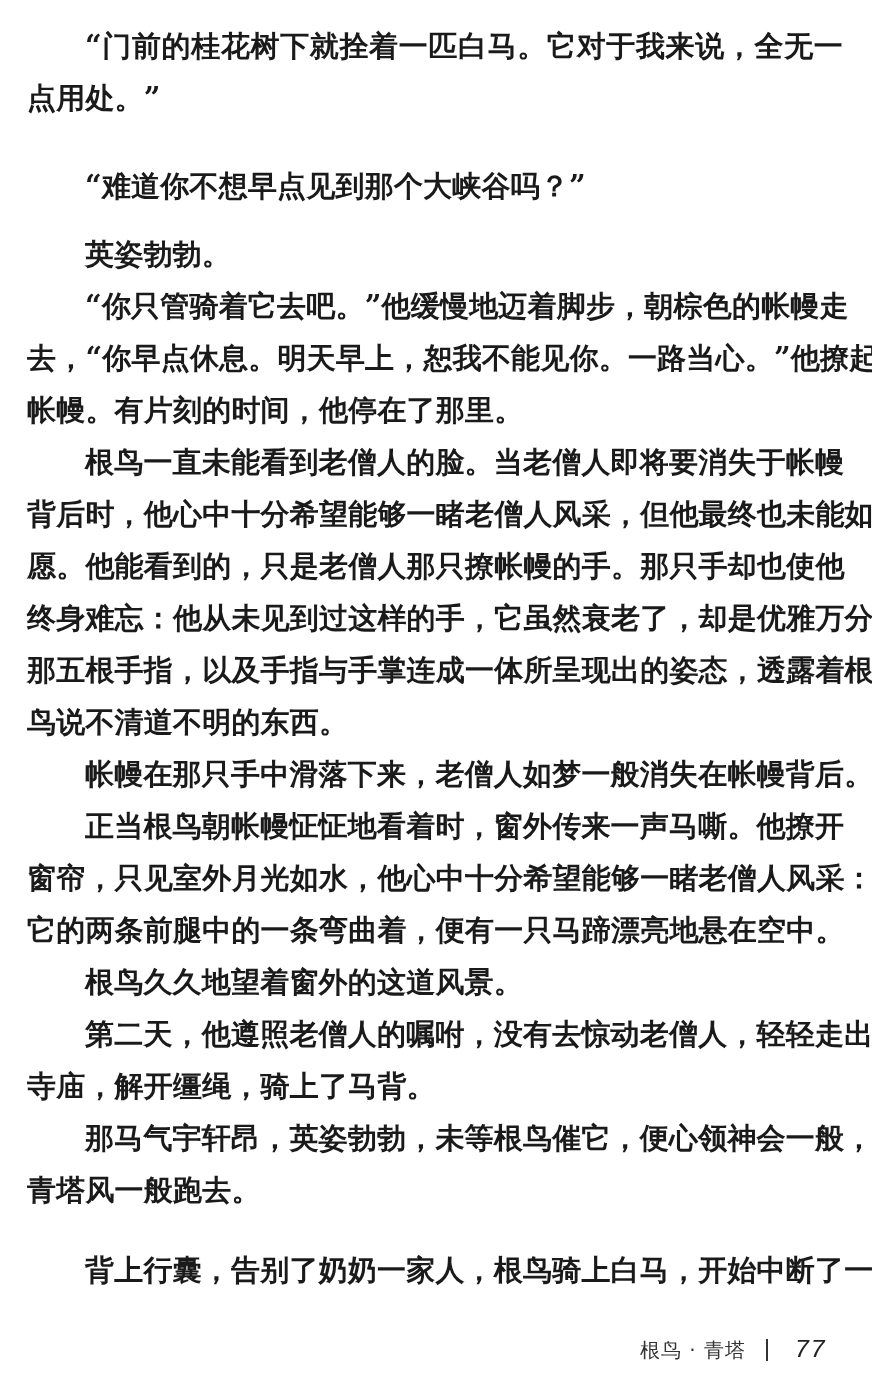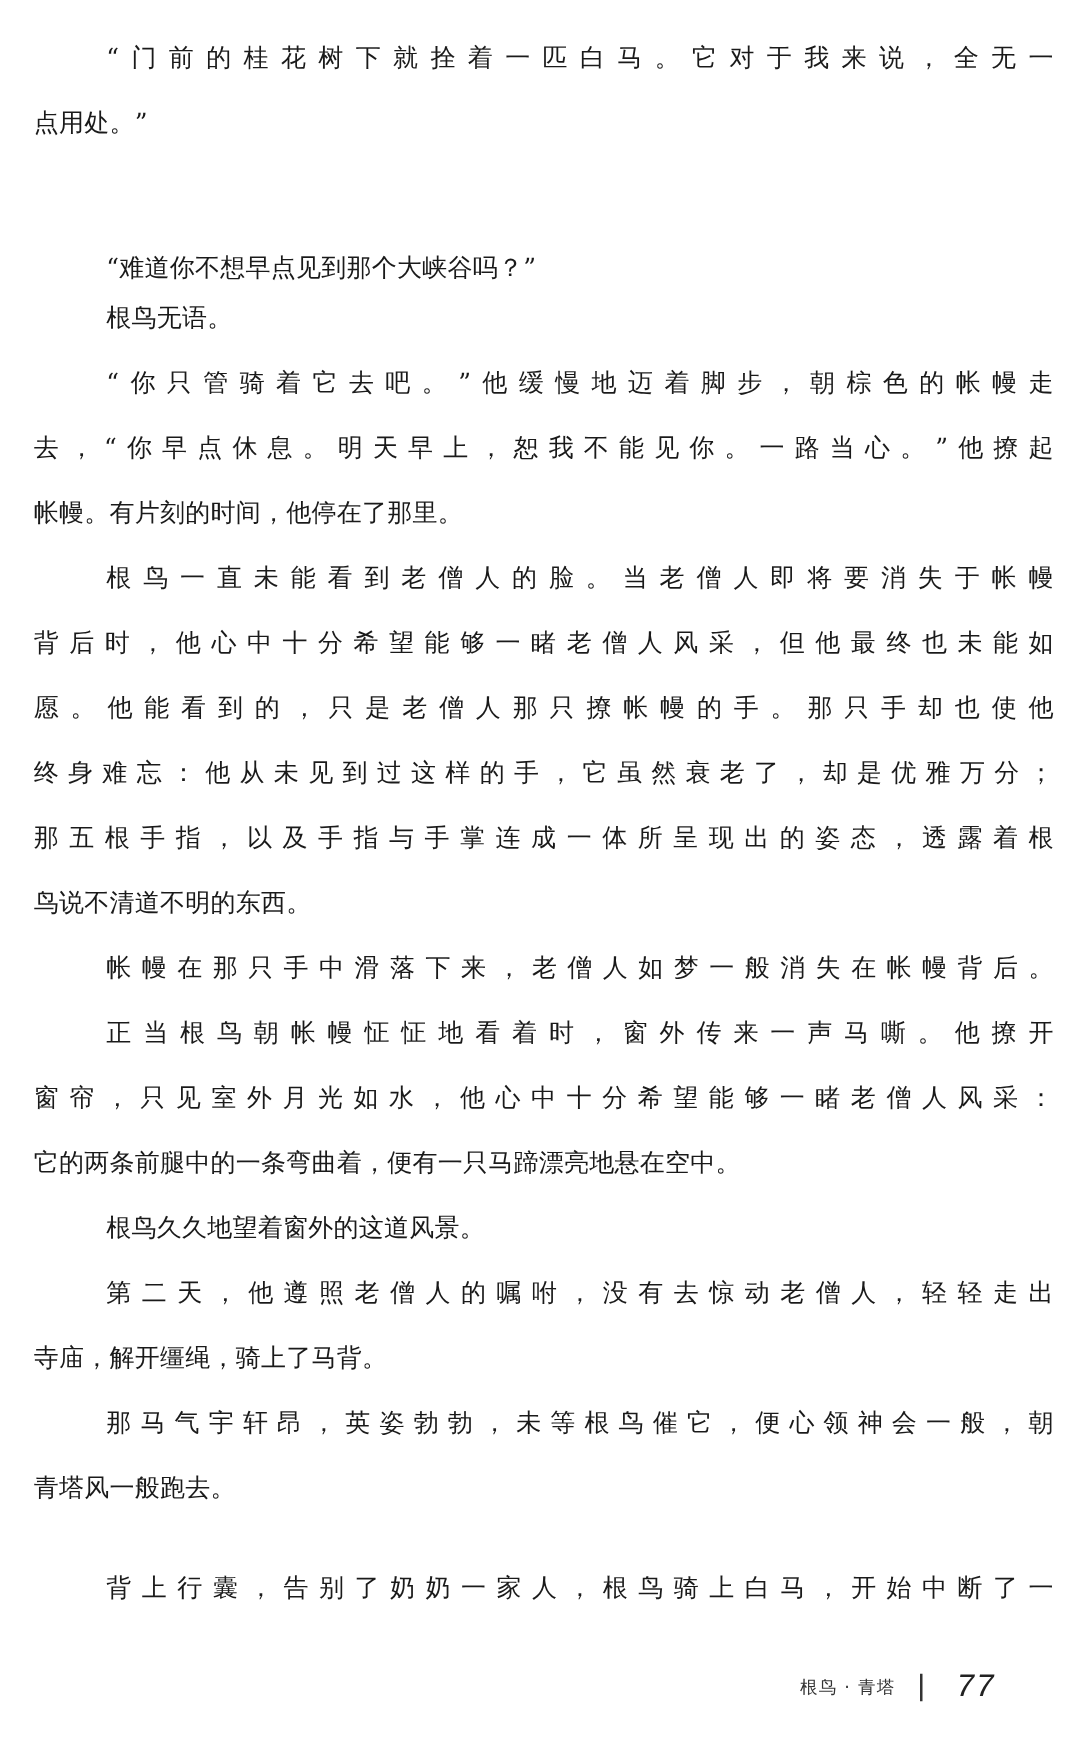--- a/index.html
+++ b/index.html
@@ -20,45 +20,46 @@
       left: 0;
       top: 0;
       width: 872px;
       height: 1391px;
     }
     .line {
       position: absolute;
       left: 27px;
       width: 816px;
       height: 52px;
-      font-size: 20px;
+      font-size: 29px;
       line-height: 52px;
       white-space: nowrap;
       letter-spacing: 0.2px;
+      font-weight: bold;
     }
     .line.indent {
       left: 85px;
       width: 758px;
     }
     .line.justify {
       text-align: justify;
       text-align-last: justify;
     }
     .footer {
       position: absolute;
       top: 1330px;
       left: 640px;
       height: 40px;
       display: flex;
       align-items: center;
       color: #333333;
     }
     .footer .title {
       font-family: "DejaVu Sans", "Liberation Sans", sans-serif;
-      font-size: 14px;
+      font-size: 20px;
       letter-spacing: 1px;
     }
     .footer .sep {
       display: inline-block;
       width: 2px;
       height: 22px;
       background: #333333;
       margin: 0 26px 0 20px;
     }
     .footer .num {
@@ -67,22 +68,22 @@
       font-size: 26px;
       color: #222222;
     }
   </style>
 </head>
 <body>
 
 <div class="page">
   <div class="line indent justify" style="top:20px">“门前的桂花树下就拴着一匹白马。它对于我来说，全无一</div>
   <div class="line" style="top:72px">点用处。”</div>
-  <div class="line indent" style="top:188px">“难道你不想早点见到那个大峡谷吗？”</div>
-  <div class="line indent" style="top:228px">根鸟无语。</div>
+  <div class="line indent" style="top:160px">“难道你不想早点见到那个大峡谷吗？”</div>
+  <div class="line indent" style="top:228px">英姿勃勃。</div>
   <div class="line indent justify" style="top:280px">“你只管骑着它去吧。”他缓慢地迈着脚步，朝棕色的帐幔走</div>
   <div class="line justify" style="top:332px">去，“你早点休息。明天早上，恕我不能见你。一路当心。”他撩起</div>
   <div class="line" style="top:384px">帐幔。有片刻的时间，他停在了那里。</div>
   <div class="line indent justify" style="top:436px">根鸟一直未能看到老僧人的脸。当老僧人即将要消失于帐幔</div>
   <div class="line justify" style="top:488px">背后时，他心中十分希望能够一睹老僧人风采，但他最终也未能如</div>
   <div class="line justify" style="top:540px">愿。他能看到的，只是老僧人那只撩帐幔的手。那只手却也使他</div>
   <div class="line justify" style="top:592px">终身难忘：他从未见到过这样的手，它虽然衰老了，却是优雅万分；</div>
   <div class="line justify" style="top:644px">那五根手指，以及手指与手掌连成一体所呈现出的姿态，透露着根</div>
   <div class="line" style="top:696px">鸟说不清道不明的东西。</div>
   <div class="line indent justify" style="top:748px">帐幔在那只手中滑落下来，老僧人如梦一般消失在帐幔背后。</div>

